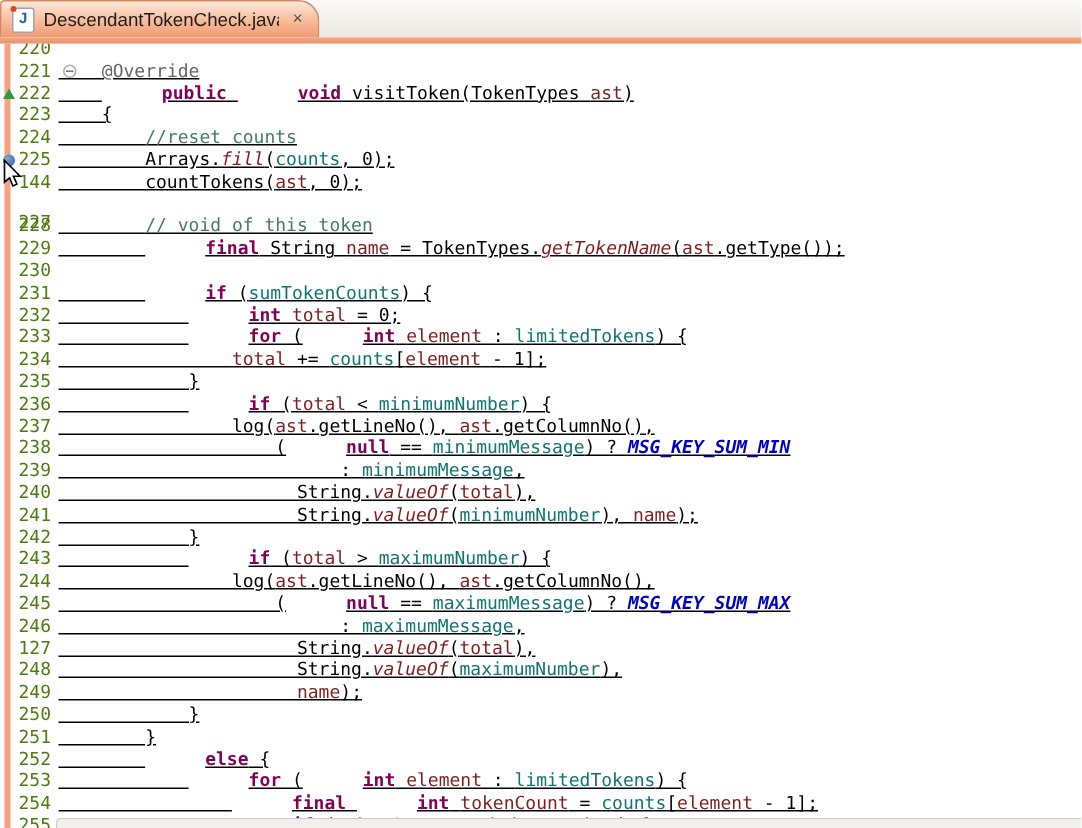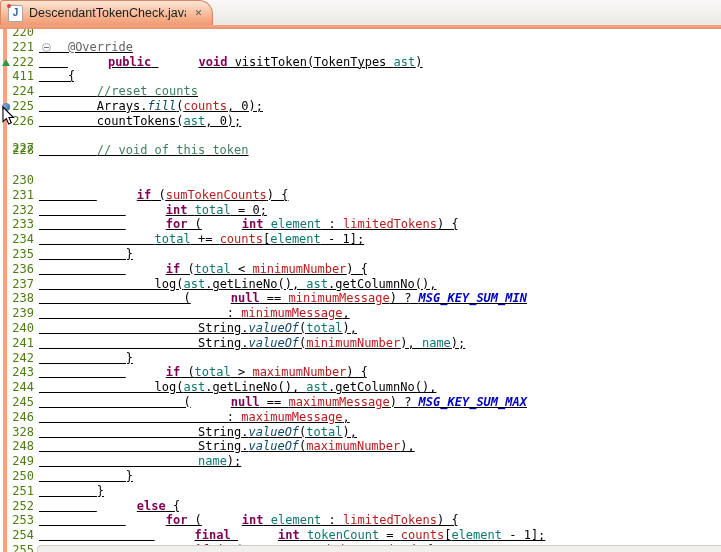--- a/index.html
+++ b/index.html
@@ -41,24 +41,24 @@
   }
   
   .rangebar{position:absolute;left:3px;top:29px;bottom:0;width:4px;background:#F4A283;z-index:2;}
   #code-layer{position:absolute;inset:0;z-index:3;}
   .row{position:absolute;left:0;height:15px;line-height:15px;width:100%;}
   .lnum{position:absolute;left:6px;width:28px;text-align:right;font-size:12px;color:#4d7c0f;}
   .codetext{position:absolute;left:39px;white-space:pre;font-size:12px;color:#000;text-decoration:underline;}
   .tok-def{color:#000000;}
   .tok-kw{color:#7F0055;font-weight:bold;margin-left:40px;}
   .tok-com{color:#3F7F5F;}
-  .tok-field{color:#b91c1c;}
+  .tok-field{color:#0f766e;}
   .tok-const{color:#0000C0;font-weight:bold;font-style:italic;}
-  .tok-static{color:#0c4a6e;font-style:italic;}
-  .tok-local{color:#0f766e;}
+  .tok-static{color:#7f1d1d;font-style:italic;}
+  .tok-local{color:#7f1d1d;}
   .tok-ann{color:#646464;}
   
   .fold{
     position:absolute;left:42px;width:9px;height:9px;border:1px solid #A9AEB5;border-radius:50%;
     background:#FCFCFC;box-sizing:border-box;z-index:4;
   }
   .fold::after{content:"";position:absolute;left:1px;right:1px;top:3px;height:1px;background:#6F757C;}
   .tri{
     position:absolute;left:2px;width:0;height:0;z-index:4;
     border-left:4.5px solid transparent;border-right:4.5px solid transparent;
@@ -89,44 +89,48 @@
         <span class="lnum">221</span>
         <span class="codetext"><span class="tok-def">    </span><span class="tok-ann">@Override</span></span>
       </div>
       <div class="fold" style="top: 42.8px;"></div>
       <div class="row" style="top: 54.6px;">
         <span class="lnum">222</span>
         <span class="codetext"><span class="tok-def">    </span><span class="tok-kw">public</span><span class="tok-def"> </span><span class="tok-kw">void</span><span class="tok-def"> visitToken(TokenTypes </span><span class="tok-local">ast</span><span class="tok-def">)</span></span>
       </div>
       <div class="tri" style="top: 58.6px;"></div>
       <div class="row" style="top: 69.4px;">
-        <span class="lnum">411</span>
+        <span class="lnum">223</span>
         <span class="codetext"><span class="tok-def">    {</span></span>
       </div>
       <div class="row" style="top: 84.2px;">
         <span class="lnum">224</span>
         <span class="codetext"><span class="tok-def">        </span><span class="tok-com">//reset counts</span></span>
       </div>
       <div class="row" style="top: 99px;">
         <span class="lnum">225</span>
         <span class="codetext"><span class="tok-def">        Arrays.</span><span class="tok-static">fill</span><span class="tok-def">(</span><span class="tok-field">counts</span><span class="tok-def">, 0);</span></span>
       </div>
       <div class="bp" style="top: 103px;"></div>
       <div class="row" style="top: 113.8px;">
-        <span class="lnum">226</span>
+        <span class="lnum">144</span>
         <span class="codetext"><span class="tok-def">        countTokens(</span><span class="tok-local">ast</span><span class="tok-def">, 0);</span></span>
       </div>
       <div class="row" style="top: 128.6px; margin-top: 12px;">
         <span class="lnum">227</span>
         <span class="codetext"></span>
       </div>
       <div class="row" style="top: 143.4px;">
         <span class="lnum">228</span>
         <span class="codetext"><span class="tok-def">        </span><span class="tok-com">// void of this token</span></span>
       </div>
+      <div class="row" style="top: 158.2px;">
+        <span class="lnum">229</span>
+        <span class="codetext"><span class="tok-def">        </span><span class="tok-kw">final</span><span class="tok-def"> String </span><span class="tok-local">name</span><span class="tok-def"> = TokenTypes.</span><span class="tok-static">getTokenName</span><span class="tok-def">(</span><span class="tok-local">ast</span><span class="tok-def">.getType());</span></span>
+      </div>
       <div class="row" style="top: 173px;">
         <span class="lnum">230</span>
         <span class="codetext"></span>
       </div>
       <div class="row" style="top: 187.8px;">
         <span class="lnum">231</span>
         <span class="codetext"><span class="tok-def">        </span><span class="tok-kw">if</span><span class="tok-def"> (</span><span class="tok-field">sumTokenCounts</span><span class="tok-def">) {</span></span>
       </div>
       <div class="row" style="top: 202.6px;">
         <span class="lnum">232</span>
@@ -182,21 +186,21 @@
       </div>
       <div class="row" style="top: 395px;">
         <span class="lnum">245</span>
         <span class="codetext"><span class="tok-def">                    (</span><span class="tok-kw">null</span><span class="tok-def"> == </span><span class="tok-field">maximumMessage</span><span class="tok-def">) ? </span><span class="tok-const">MSG_KEY_SUM_MAX</span></span>
       </div>
       <div class="row" style="top: 409.8px;">
         <span class="lnum">246</span>
         <span class="codetext"><span class="tok-def">                          : </span><span class="tok-field">maximumMessage</span><span class="tok-def">,</span></span>
       </div>
       <div class="row" style="top: 424.6px;">
-        <span class="lnum">328</span>
+        <span class="lnum">127</span>
         <span class="codetext"><span class="tok-def">                      String.</span><span class="tok-static">valueOf</span><span class="tok-def">(</span><span class="tok-local">total</span><span class="tok-def">),</span></span>
       </div>
       <div class="row" style="top: 439.4px;">
         <span class="lnum">248</span>
         <span class="codetext"><span class="tok-def">                      String.</span><span class="tok-static">valueOf</span><span class="tok-def">(</span><span class="tok-field">maximumNumber</span><span class="tok-def">),</span></span>
       </div>
       <div class="row" style="top: 454.2px;">
         <span class="lnum">249</span>
         <span class="codetext"><span class="tok-def">                      </span><span class="tok-local">name</span><span class="tok-def">);</span></span>
       </div>

